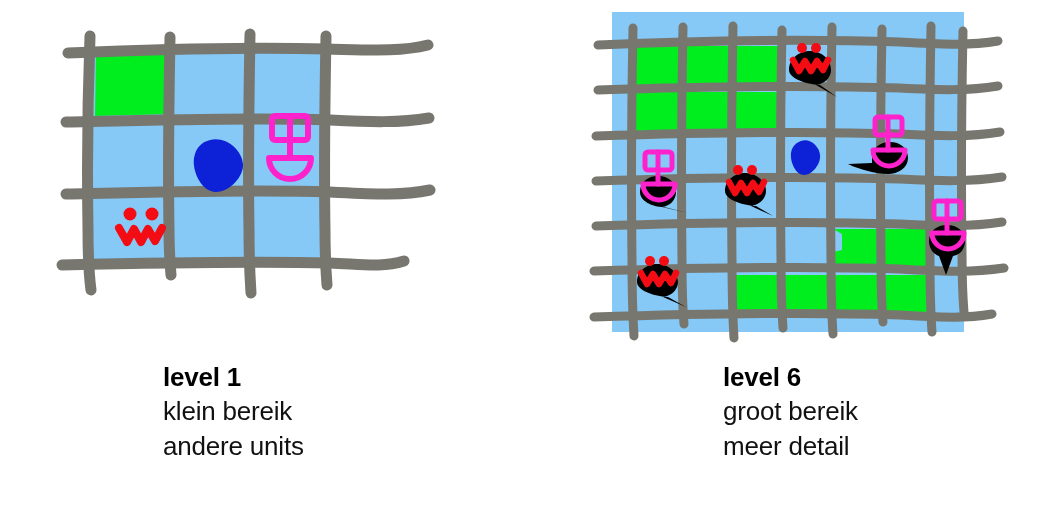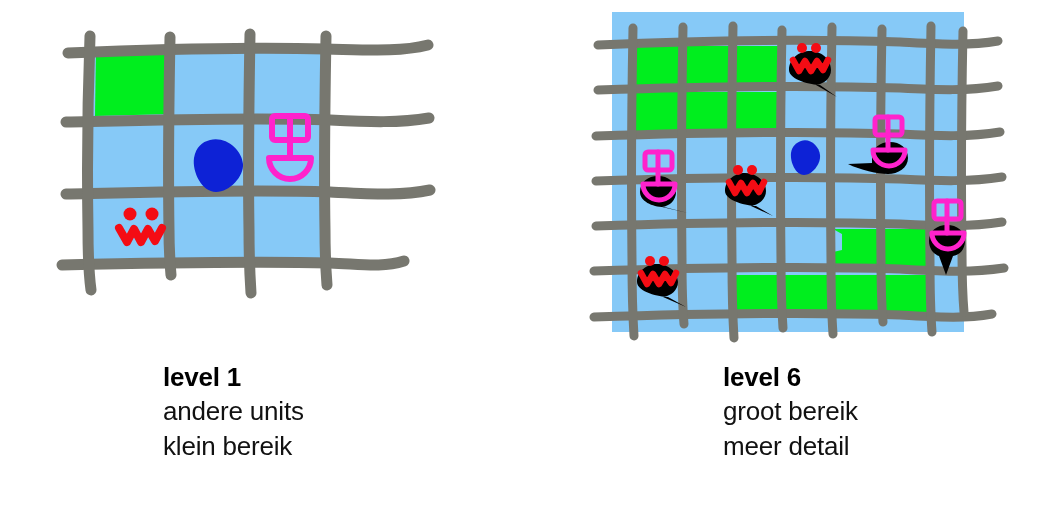--- a/index.html
+++ b/index.html
@@ -108,22 +108,22 @@
       <g>
         <circle cx="130" cy="214" r="6.5" fill="#f40c14"></circle>
         <circle cx="152" cy="214" r="6.5" fill="#f40c14"></circle>
         <path d="M 119 228 L 127 242 L 134 229 L 141 242 L 148 229 L 155 241 L 162 228" stroke="#f40c14" stroke-width="8" fill="none" stroke-linecap="round" stroke-linejoin="round"></path>
       </g>
     </svg>
   </div>
 
   <div class="caption" id="caption-left">
     <div class="caption-title">level 1</div>
+    <div class="caption-line">klein bereik</div>
     <div class="caption-line">andere units</div>
-    <div class="caption-line">klein bereik</div>
   </div>
 </div>
 
 <div class="panel" id="panel-right">
 
   <div class="figure-area">
     <svg width="533" height="345" viewBox="0 0 533 345">
 
       <rect x="92" y="12" width="352" height="320" fill="#86c9f7"></rect>
 

